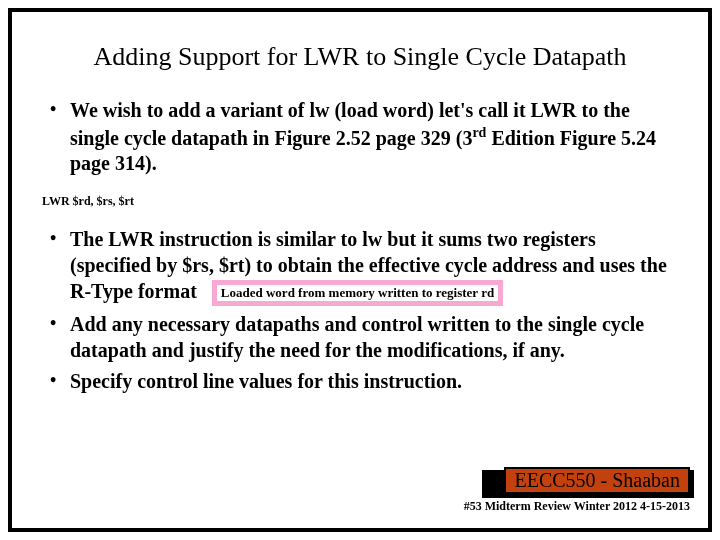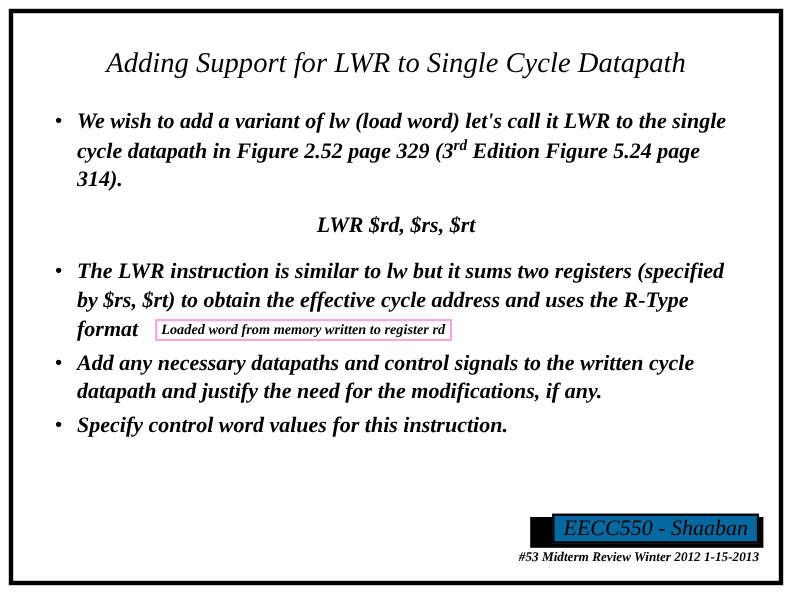--- a/index.html
+++ b/index.html
@@ -12,21 +12,20 @@
     position: relative;
   }
   .outer-frame {
     position: absolute;
     top: 8px;
     left: 8px;
     right: 8px;
     bottom: 8px;
     border: 4px solid #000;
     box-sizing: border-box;
-    font-style: italic;
   }
   .content {
     padding: 30px 30px 10px 30px;
   }
   .title {
     font-size: 26px;
     text-align: center;
     margin-bottom: 26px;
     font-weight: normal;
   }
@@ -44,51 +43,51 @@
     margin-bottom: 6px;
   }
   ul.bullets > li::before {
     content: "•";
     position: absolute;
     left: 8px;
     top: 0;
     font-size: 18px;
   }
   .syntax-line {
-    text-align: center;
-    font-size: 20px;
+    text-align: left;
+    font-size: 12px;
     font-weight: bold;
     margin: 18px 0 18px 0;
   }
   sup {
     font-size: 0.7em;
   }
   .inline-box {
     display: inline-block;
-    border: 2px solid #f9a8d4;
+    border: 5px solid #f9a8d4;
     font-size: 13px;
     font-weight: bold;
     padding: 1px 4px;
     vertical-align: middle;
     margin-left: 10px;
     line-height: 1.1;
   }
   .footer-shadow {
     position: absolute;
     right: 14px;
     bottom: 30px;
     width: 212px;
     height: 28px;
     background: #000;
   }
   .footer-main {
     position: absolute;
     right: 18px;
     bottom: 34px;
-    background: #0369a1;
+    background: #c2410c;
     border: 2px solid #000;
     font-size: 20px;
     padding: 0px 8px;
     white-space: nowrap;
   }
   .footer-line {
     position: absolute;
     right: 18px;
     bottom: 14px;
     font-size: 12px;
@@ -109,24 +108,24 @@
       </li>
     </ul>
 
     <div class="syntax-line">LWR   $rd, $rs,  $rt</div>
 
     <ul class="bullets">
       <li>
         <span>The LWR instruction is similar to lw but it sums two registers (specified by $rs, $rt) to obtain the effective cycle address and uses the R-Type format</span>
         <span class="inline-box">Loaded word from memory written to register rd</span>
       </li>
-      <li>Add any necessary datapaths and control signals to the written cycle datapath and justify the need for the modifications, if any.</li>
-      <li>Specify control word values for this instruction.</li>
+      <li>Add any necessary datapaths and control written to the single cycle datapath and justify the need for the modifications, if any.</li>
+      <li>Specify control line values for this instruction.</li>
     </ul>
 
   </div>
 
   <div class="footer-shadow"></div>
   <div class="footer-main">
     <span>EECC550 - Shaaban</span>
   </div>
-  <div class="footer-line">#53   Midterm Review   Winter 2012  1-15-2013</div>
+  <div class="footer-line">#53   Midterm Review   Winter 2012  4-15-2013</div>
 </div>
 
 </body></html>

